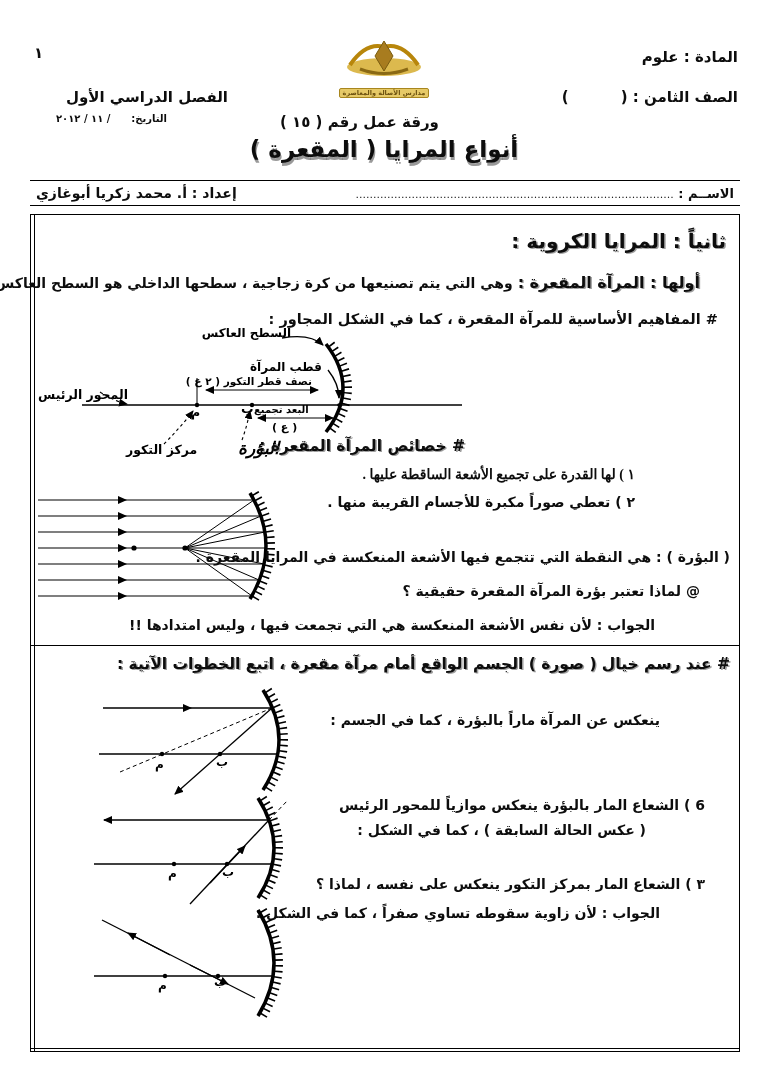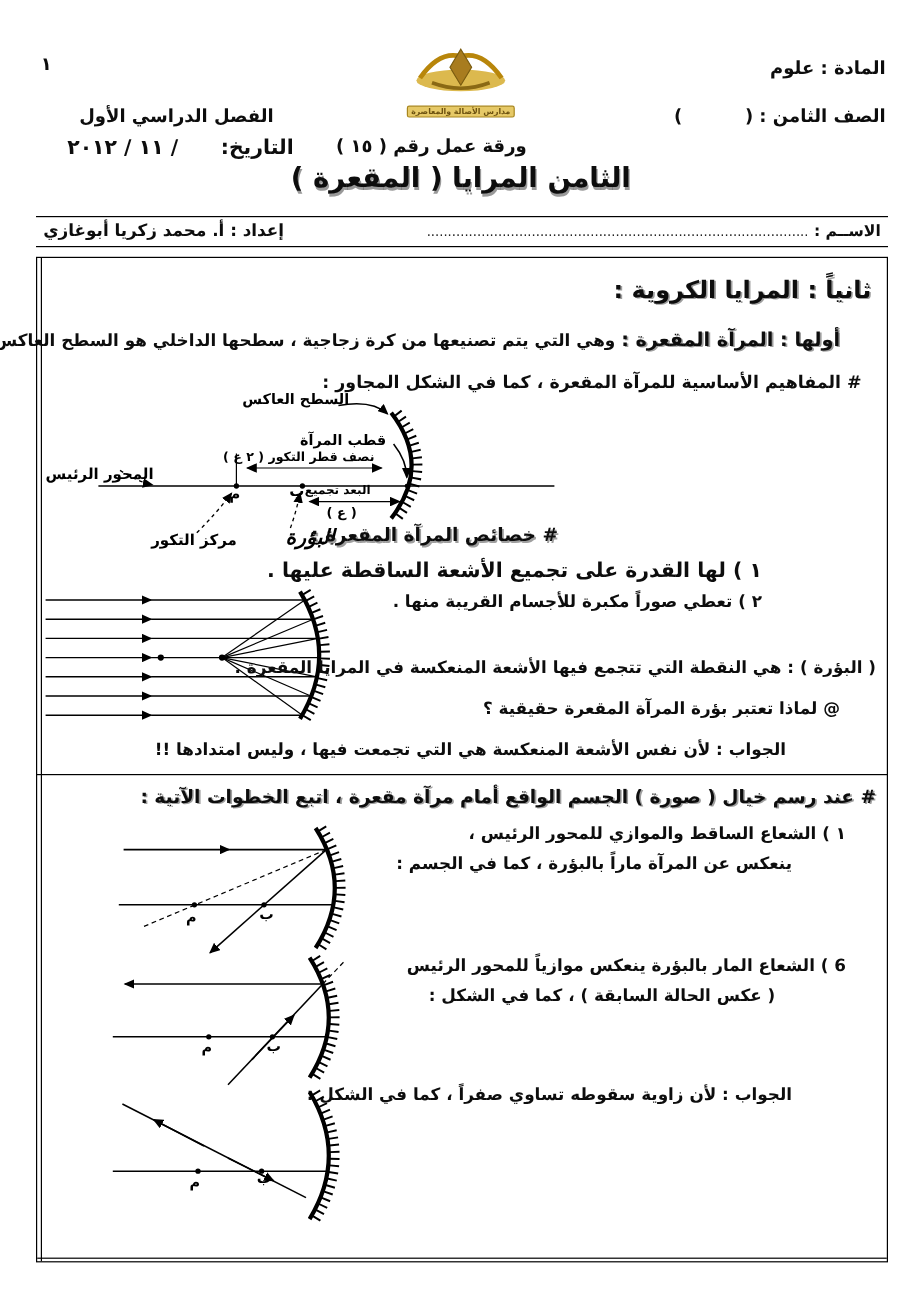--- a/index.html
+++ b/index.html
@@ -45,23 +45,23 @@
       <path d="M42,3 L51,18 L42,33 L33,18 Z" fill="#a87c1f" stroke="#7a5c10" stroke-width="1"></path>
       <path d="M18,31 q24,9 48,0" stroke="#8a6914" stroke-width="3" fill="none"></path>
     </svg>
     <div class="logo-ribbon">مدارس الأصالة والمعاصرة</div>
   </div>
 
   <div class="abs t" style="right:30px; top:88px; font-size:15px;">الصف الثامن : (&nbsp;&nbsp;&nbsp;&nbsp;&nbsp;&nbsp;&nbsp;&nbsp;&nbsp;&nbsp;)</div>
   <div class="abs t" style="left:56px; top:88px; font-size:15px;margin-left:10px;">الفصل الدراسي الأول</div>
 
   <div class="abs t" style="left:280px; top:113px; width:170px; text-align:left; font-size:15px;">ورقة عمل رقم ( ١٥ )</div>
-  <div class="abs t" style="left:56px; top:113px; font-size:17px;">التاريخ: &nbsp;&nbsp;&nbsp;&nbsp; / ١١ / ٢٠١٢</div>
-
-  <div class="abs t title-deco" style="left:0; top:136px; width:768px; text-align:center; font-size:23px;">الثامن المرايا ( المقعرة )</div>
+  <div class="abs t" style="left:56px; top:113px; font-size:10px;">التاريخ: &nbsp;&nbsp;&nbsp;&nbsp; / ١١ / ٢٠١٢</div>
+
+  <div class="abs t title-deco" style="left:0; top:136px; width:768px; text-align:center; font-size:23px;">أنواع المرايا ( المقعرة )</div>
 
   <div class="abs nameband">
     <span class="t" style="font-size:13px;">
       <span>الاســم :</span>
       <span class="dots">...........................................................................................</span>
     </span>
     <span class="t" style="font-size:14px;">إعداد : أ. محمد زكريا أبوغازي</span>
   </div>
 
   <div class="abs content-box">
@@ -107,21 +107,21 @@
   <span class="dlabel" style="left:200px; top:375px; width:112px; text-align:center; font-size:10.5px;">نصف قطر التكور ( ٢ ع )</span>
   <span class="dlabel" style="left:38px; top:387px; font-size:12.5px;">المحور الرئيس</span>
   <span class="dlabel" style="left:191px; top:404px; font-size:12.5px;">م</span>
   <span class="dlabel" style="left:241px; top:401px; font-size:12.5px;">ب</span>
   <span class="dlabel" style="left:254px; top:404px; font-size:10px;">البعد تجميع</span>
   <span class="dlabel" style="left:272px; top:421px; font-size:11px;">( ع )</span>
   <span class="dlabel" style="left:238px; top:438px; font-size:17px;font-style:italic;">البؤرة</span>
   <span class="dlabel" style="left:126px; top:442px; font-size:12.5px;">مركز التكور</span>
 
   <div class="abs t deco" style="right:303px; top:437px; font-size:15.5px;margin-left:36px;"># خصائص المرآة المقعرة :</div>
-  <div class="abs t" style="right:133px; top:466px; font-size:17px;">١ ) لها القدرة على تجميع الأشعة الساقطة عليها .</div>
+  <div class="abs t" style="right:133px; top:466px; font-size:14px;font-family:Liberation Serif, serif;">١ ) لها القدرة على تجميع الأشعة الساقطة عليها .</div>
   <div class="abs t" style="right:133px; top:494px; font-size:14px;">٢ ) تعطي صوراً مكبرة للأجسام القريبة منها .</div>
 
   <svg class="abs" style="left:30px; top:487px;" width="255" height="118" viewBox="0 0 255 118">
     <defs>
       <marker id="ar2" markerWidth="10" markerHeight="8" refX="8" refY="4" orient="auto" markerUnits="userSpaceOnUse">
         <path d="M0,0 L9,4 L0,8 Z" fill="#000"></path>
       </marker>
     </defs>
     <path d="M225,6 Q257,59 225,112" stroke="#000" stroke-width="8" fill="none" stroke-dasharray="1.6,4.2"></path>
     <path d="M220,6 Q252,59 220,112" stroke="#000" stroke-width="3.5" fill="none"></path>
@@ -150,21 +150,20 @@
   </svg>
 
   <div class="abs t" style="right:38px; top:549px; font-size:14px;">( البؤرة ) : هي النقطة التي تتجمع فيها الأشعة المنعكسة في المرايا المقعرة .</div>
   <div class="abs t" style="right:68px; top:583px; font-size:14px;">@ لماذا تعتبر بؤرة المرآة المقعرة حقيقية ؟</div>
   <div class="abs t" style="right:113px; top:617px; font-size:14px;">الجواب : لأن نفس الأشعة المنعكسة هي التي تجمعت فيها ، وليس امتدادها !!</div>
 
   <div class="abs divider"></div>
 
   <div class="abs t deco" style="right:38px; top:655px; font-size:15.5px;"># عند رسم خيال ( صورة ) الجسم الواقع أمام مرآة مقعرة ، اتبع الخطوات الآتية :</div>
 
-  <div class="abs t" style="right:63px; top:687px; font-size:14px;">١ ) الشعاع الساقط والموازي للمحور الرئيس ،</div>
   <div class="abs t" style="right:108px; top:712px; font-size:14px;">ينعكس عن المرآة ماراً بالبؤرة ، كما في الجسم :</div>
 
   <svg class="abs" style="left:95px; top:682px;" width="195" height="118" viewBox="0 0 195 118">
     <defs>
       <marker id="ar3" markerWidth="10" markerHeight="8" refX="8" refY="4" orient="auto" markerUnits="userSpaceOnUse">
         <path d="M0,0 L9,4 L0,8 Z" fill="#000"></path>
       </marker>
     </defs>
     <path d="M173,8 Q205,58 173,108" stroke="#000" stroke-width="8" fill="none" stroke-dasharray="1.6,4.2"></path>
     <path d="M168,8 Q200,58 168,108" stroke="#000" stroke-width="3.5" fill="none"></path>
@@ -194,20 +193,21 @@
     <circle cx="137" cy="72" r="2.2" fill="#000"></circle>
     <circle cx="84" cy="72" r="2.2" fill="#000"></circle>
     <line x1="100" y1="112" x2="179" y2="28" stroke="#000" stroke-width="1.3"></line>
     <line x1="120" y1="91" x2="155" y2="54" stroke="#000" stroke-width="1.3" marker-end="url(#ar4)"></line>
     <line x1="179" y1="28" x2="14" y2="28" stroke="#000" stroke-width="1.3" marker-end="url(#ar4)"></line>
     <line x1="179" y1="28" x2="198" y2="8" stroke="#000" stroke-width="1" stroke-dasharray="4,3"></line>
   </svg>
   <span class="dlabel" style="left:222px; top:865px; font-size:12px;">ب</span>
   <span class="dlabel" style="left:168px; top:866px; font-size:12px;">م</span>
 
+  <div class="abs t" style="right:63px; top:876px; font-size:14px;">٣ ) الشعاع المار بمركز التكور ينعكس على نفسه ، لماذا ؟</div>
   <div class="abs t" style="right:108px; top:905px; font-size:14px;">الجواب : لأن زاوية سقوطه تساوي صفراً ، كما في الشكل :</div>
 
   <svg class="abs" style="left:90px; top:900px;" width="200" height="122" viewBox="0 0 200 122">
     <defs>
       <marker id="ar5" markerWidth="10" markerHeight="8" refX="8" refY="4" orient="auto" markerUnits="userSpaceOnUse">
         <path d="M0,0 L9,4 L0,8 Z" fill="#000"></path>
       </marker>
     </defs>
     <path d="M173,10 Q205,63 173,116" stroke="#000" stroke-width="8" fill="none" stroke-dasharray="1.6,4.2"></path>
     <path d="M168,10 Q200,63 168,116" stroke="#000" stroke-width="3.5" fill="none"></path>

